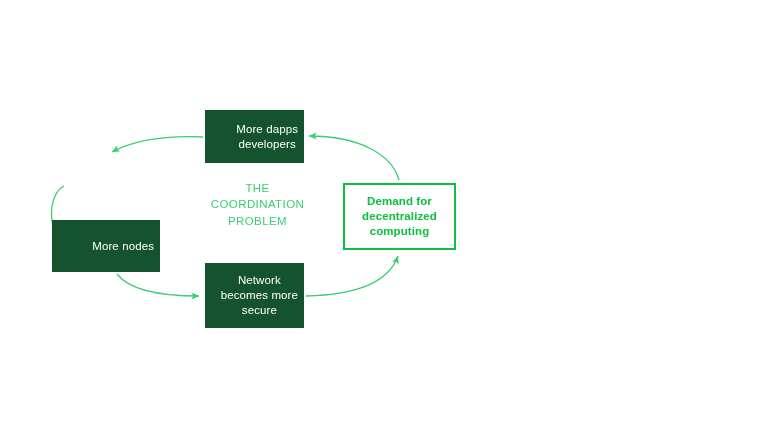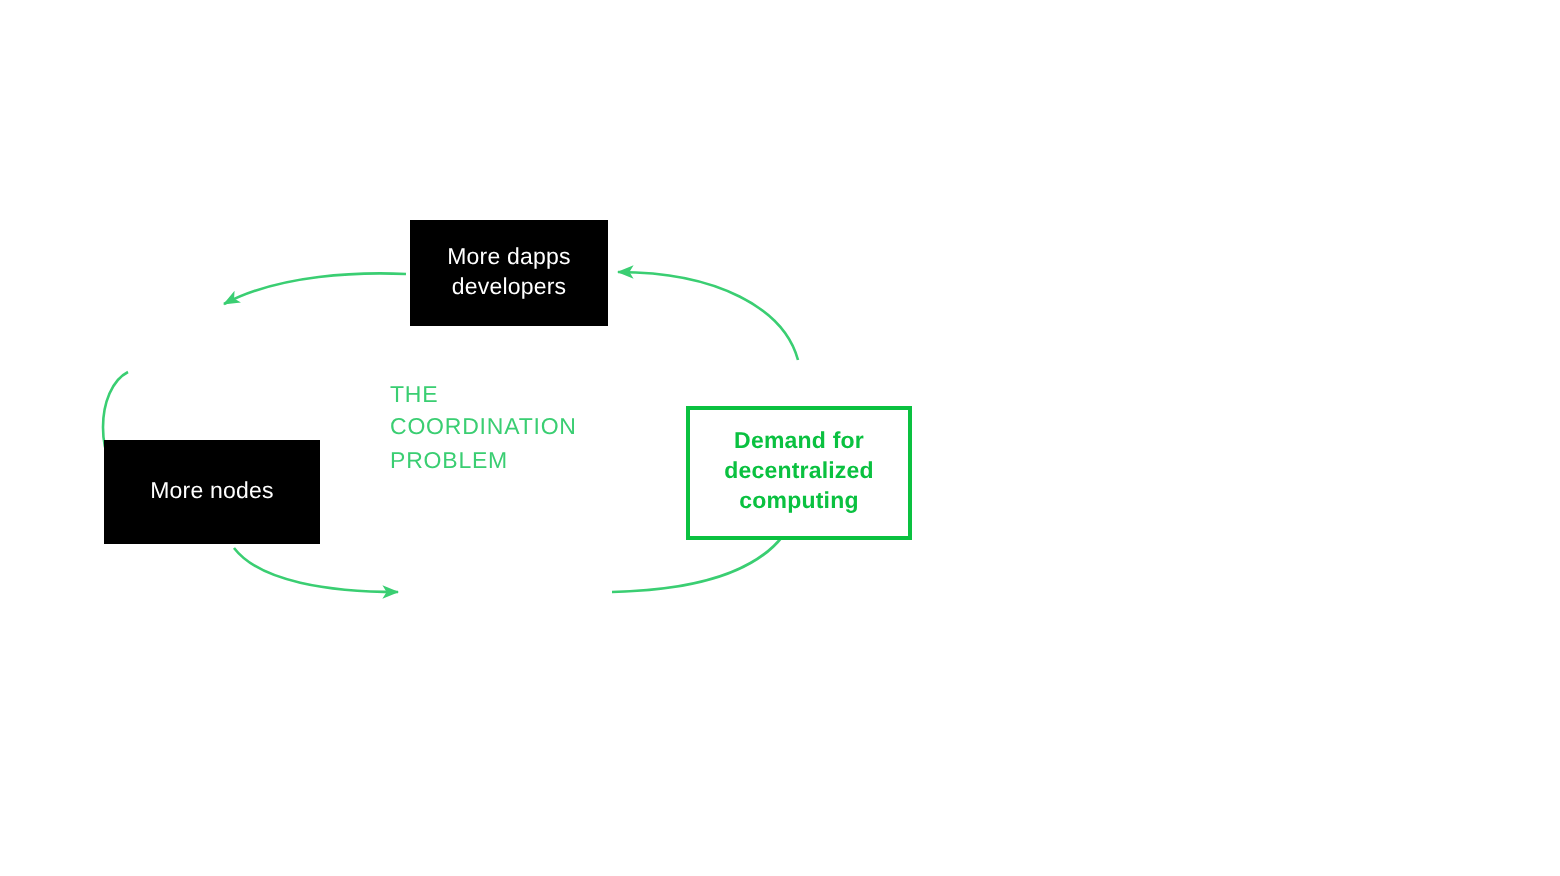--- a/index.html
+++ b/index.html
@@ -31,58 +31,59 @@
     position: absolute;
     box-sizing: border-box;
     display: flex;
     align-items: center;
     justify-content: center;
     text-align: center;
     line-height: 1.30;
     z-index: 2;
   }
   .node-filled {
-    background: #000000;
+    background: #14532d;
     color: #ffffff;
     font-size: 11.5px;
     font-weight: 400;
     letter-spacing: 0.1px;
+    justify-content: flex-end;
   }
   .node-outlined {
     background: #ffffff;
     border: 2px solid #0ac140;
     color: #0ac140;
     font-size: 11.5px;
     font-weight: bold;
     letter-spacing: 0.1px;
   }
   .node-label {
     display: block;
     white-space: pre-line;
     padding: 0 6px;
   }
   #center-label {
     position: absolute;
     left: 195px;
-    top: 190px;
+    top: 180px;
     width: 125px;
-    text-align: left;
+    text-align: center;
     color: #3ace72;
     font-size: 11.5px;
     line-height: 1.42;
     letter-spacing: 0.4px;
     white-space: pre-line;
     z-index: 1;
   }
   
   #node-dapps   { left: 205px; top: 110px; width: 99px;  height: 53px; }
   #node-users   { left: 66px;  top: 152px; width: 110px; height: 54px; }
   #node-nodes   { left: 52px;  top: 220px; width: 108px; height: 52px; }
   #node-network { left: 205px; top: 263px; width: 99px;  height: 65px; }
-  #node-demand  { left: 343px; top: 183px; width: 113px; height: 67px; margin-top: 20px; }
+  #node-demand  { left: 343px; top: 183px; width: 113px; height: 67px; }
 </style>
 </head>
 <body>
 
 <div id="canvas">
 
   <svg id="arrow-layer" viewBox="0 0 780 438" width="780" height="438" xmlns="http://www.w3.org/2000/svg">
     <defs>
       <marker id="ah" markerWidth="7" markerHeight="7" refX="6" refY="3.0" orient="auto" markerUnits="strokeWidth">
         <path d="M0,0.4 L6.4,3.0 L0,5.6 L1.6,3.0 Z" fill="#3ace72"></path>
@@ -103,20 +104,25 @@
   <div class="node node-filled" id="node-dapps">
     <span class="node-label">More dapps
 developers</span>
   </div>
 
 
   <div class="node node-filled" id="node-nodes">
     <span class="node-label">More nodes</span>
   </div>
 
+  <div class="node node-filled" id="node-network">
+    <span class="node-label">Network
+becomes more
+secure</span>
+  </div>
 
   <div class="node node-outlined" id="node-demand">
     <span class="node-label">Demand for
 decentralized
 computing</span>
   </div>
 
   <div id="center-label">THE
 COORDINATION
 PROBLEM</div>

